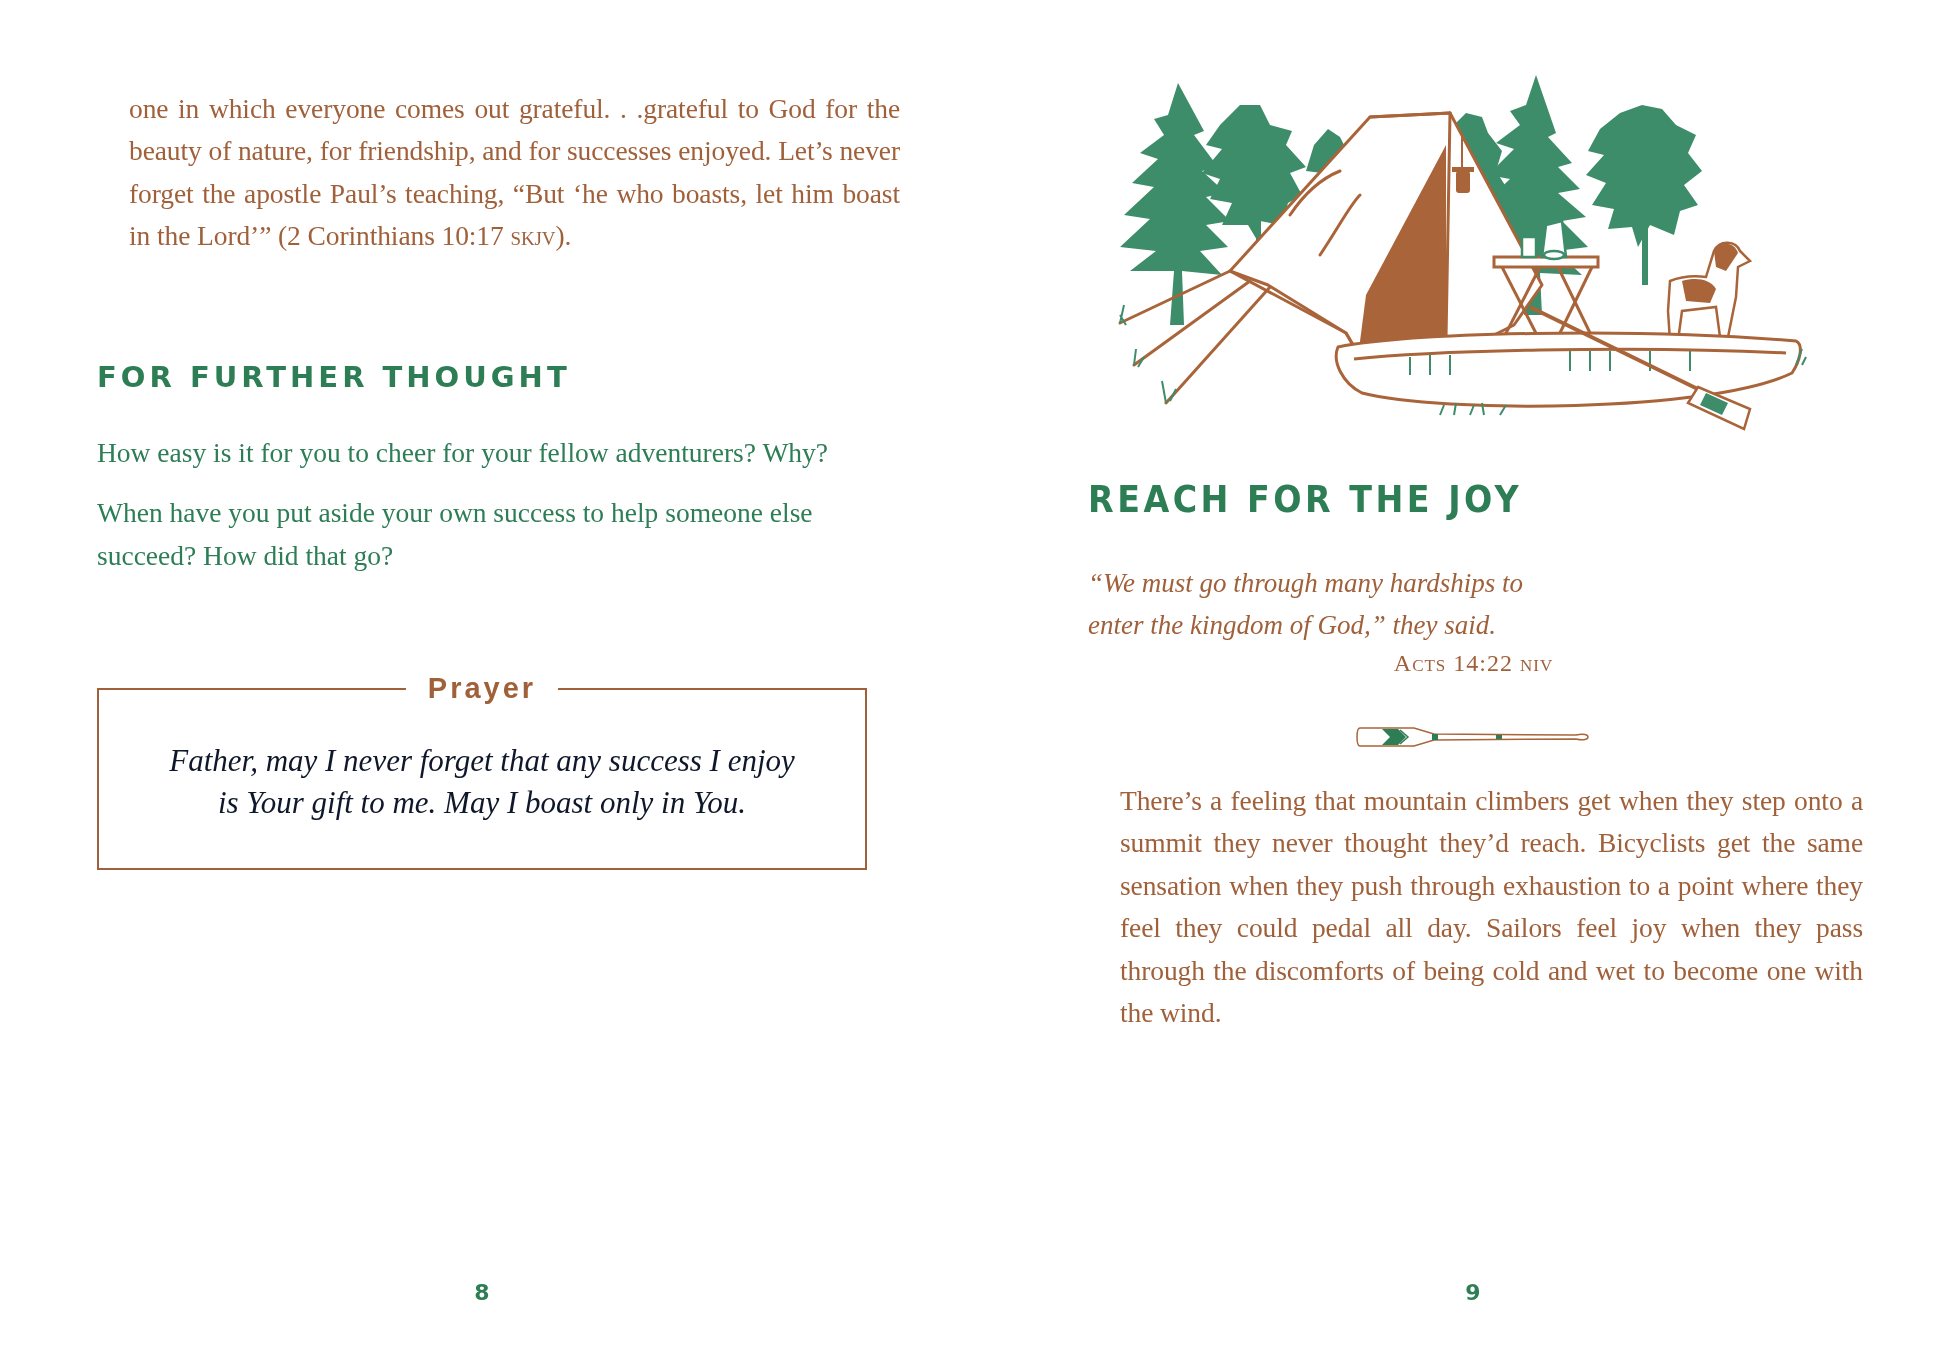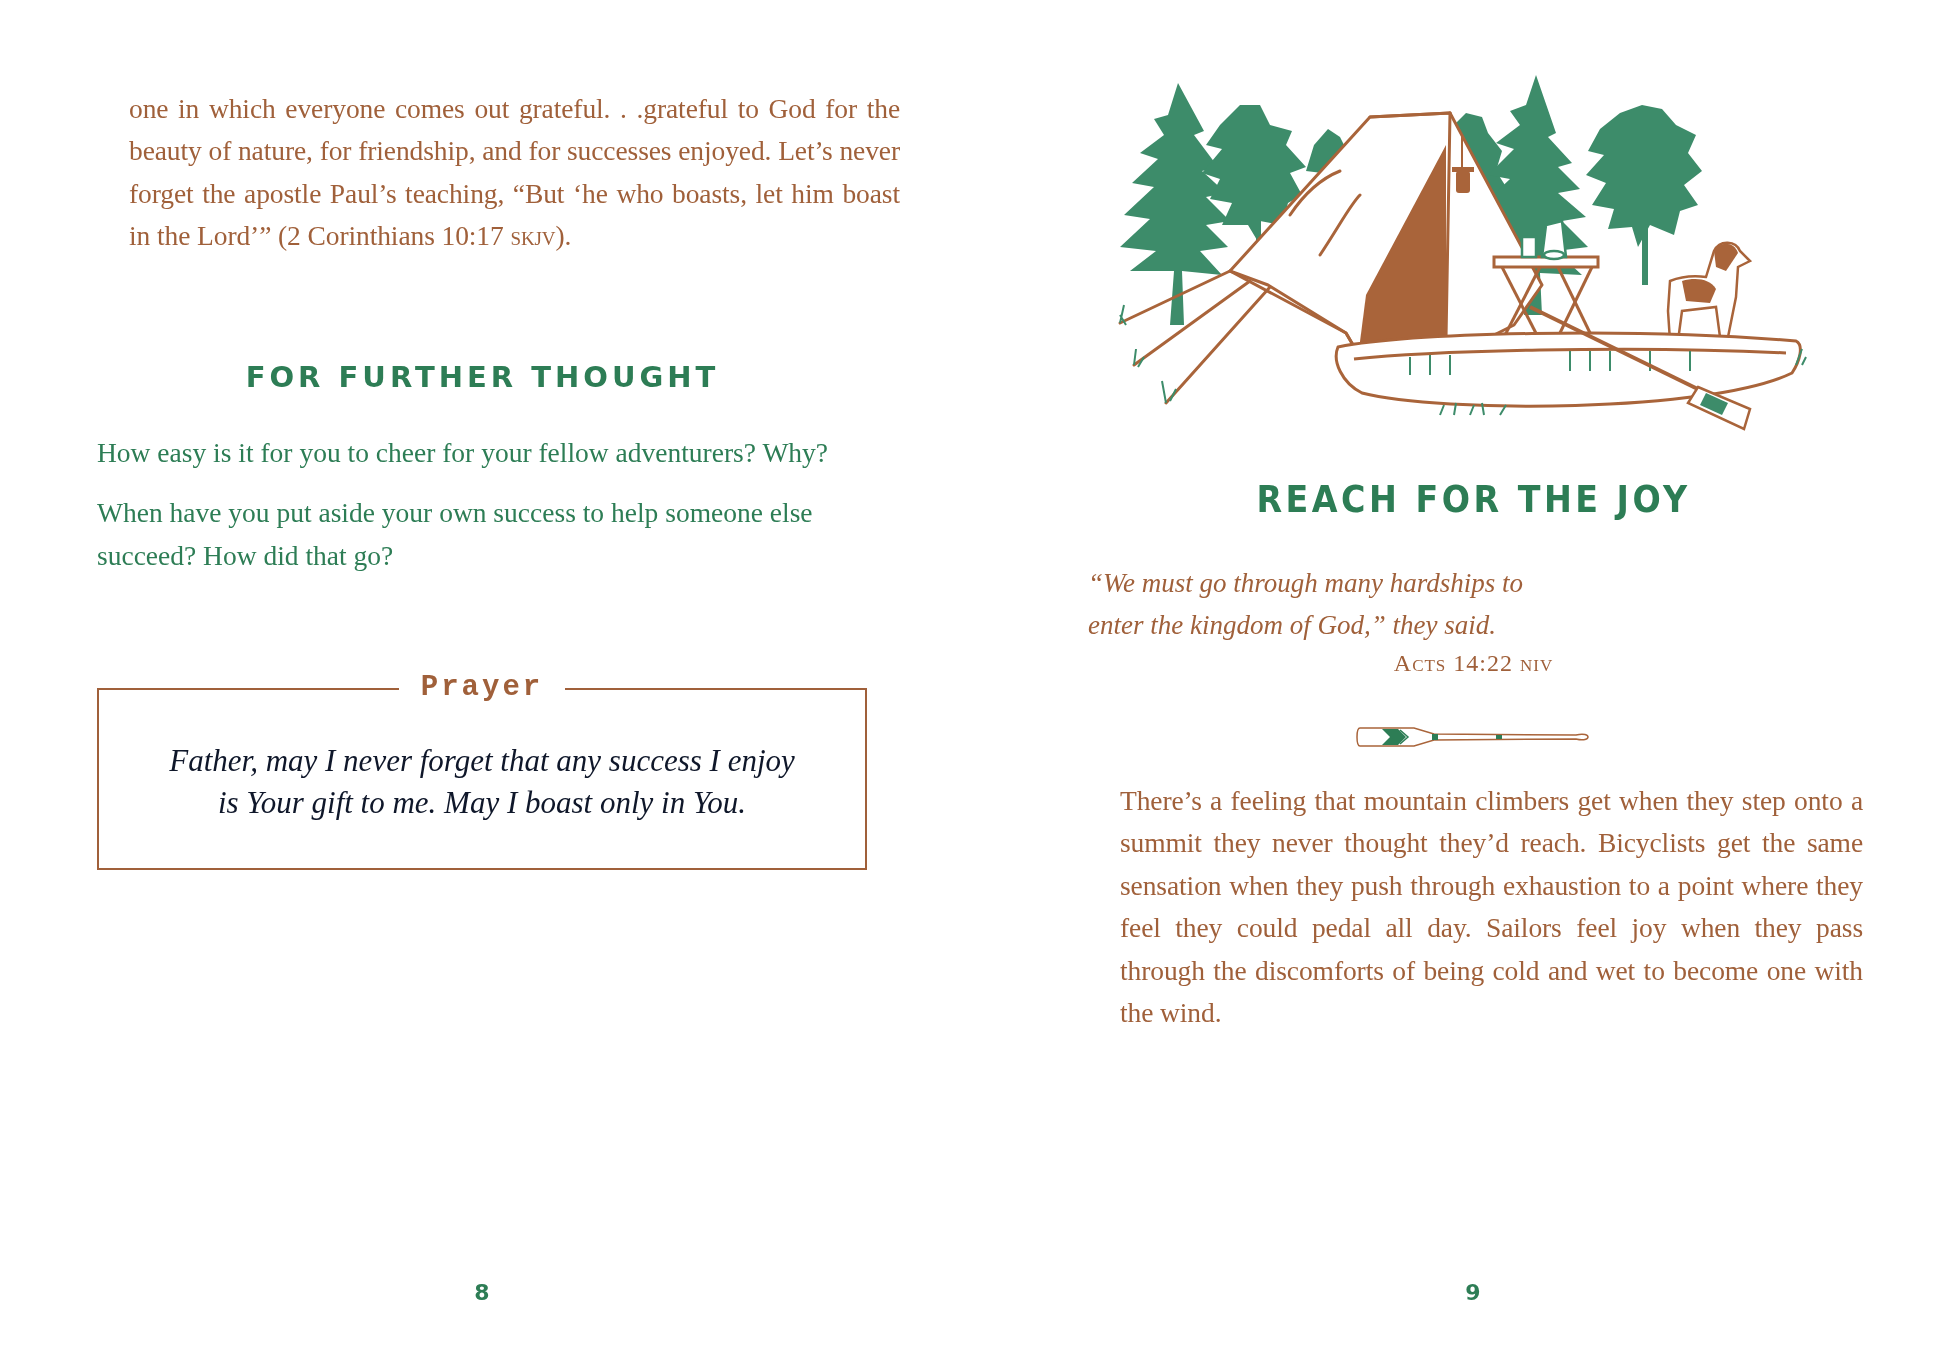--- a/index.html
+++ b/index.html
@@ -11,33 +11,33 @@
 
   .brown { color:#a0603a;margin-left:32px; }
 
   .body-text { position:absolute; font-size:27.5px; line-height:42.4px;
                text-align:justify; letter-spacing:-0.1px; }
   .body-text p { margin:0; }
   .body-text .indent { text-indent:48px; }
   .sc { font-variant:small-caps; }
 
   .heading { position:absolute; font-family:"DejaVu Sans","Liberation Sans",sans-serif;
-             font-weight:bold; text-align:center; text-transform:uppercase; }
+             font-weight:bold; text-transform:uppercase; }
 
   
   #continued-text { left:97px; top:88px; width:771px; }
   #further-heading { left:97px; width:771px; top:360px; font-size:29px; letter-spacing:4px; color:#2d7d55; }
   #questions { position:absolute; left:97px; top:432px; width:771px; font-size:27.5px; line-height:42.4px; color:#2d7d55; }
   #questions p { margin:0 0 18px 0; }
 
   #prayer-box { position:absolute; left:97px; top:688px; width:766px; height:178px;
                 border:2.5px solid #a0603a; box-sizing:content-box; }
   #prayer-label-wrap { position:absolute; left:0; right:0; top:-22px; text-align:center; }
   #prayer-label { display:inline-block; background:#fff; padding:0 22px;
-                  font-family:Liberation Mono, monospace; font-weight:bold;
+                  font-family:Liberation Sans, sans-serif; font-weight:bold;
                   font-size:29px; letter-spacing:3px; color:#a0603a; line-height:40px; }
   #prayer-text { position:absolute; left:0; right:0; top:50px; text-align:center;
                  font-style:italic; font-size:31px; line-height:42.4px; color:#0f172a; }
 
   
   #illustration { position:absolute; left:137px; top:75px; width:747px; height:395px; }
   #joy-heading { left:115px; width:771px; top:478px; font-size:37px; letter-spacing:3.5px; color:#2d7d55;
                  font-family:"DejaVu Sans Condensed","DejaVu Sans",sans-serif; }
   #epigraph { position:absolute; left:115px; width:771px; top:562px; text-align:left;
               font-style:italic; font-size:27px; line-height:42.4px; color:#a0603a; }

